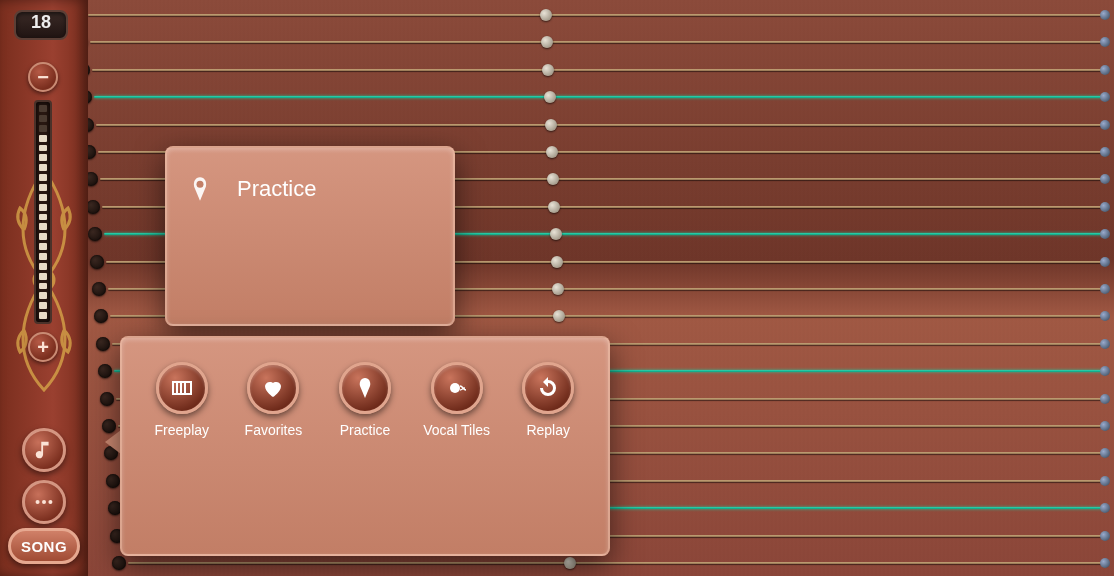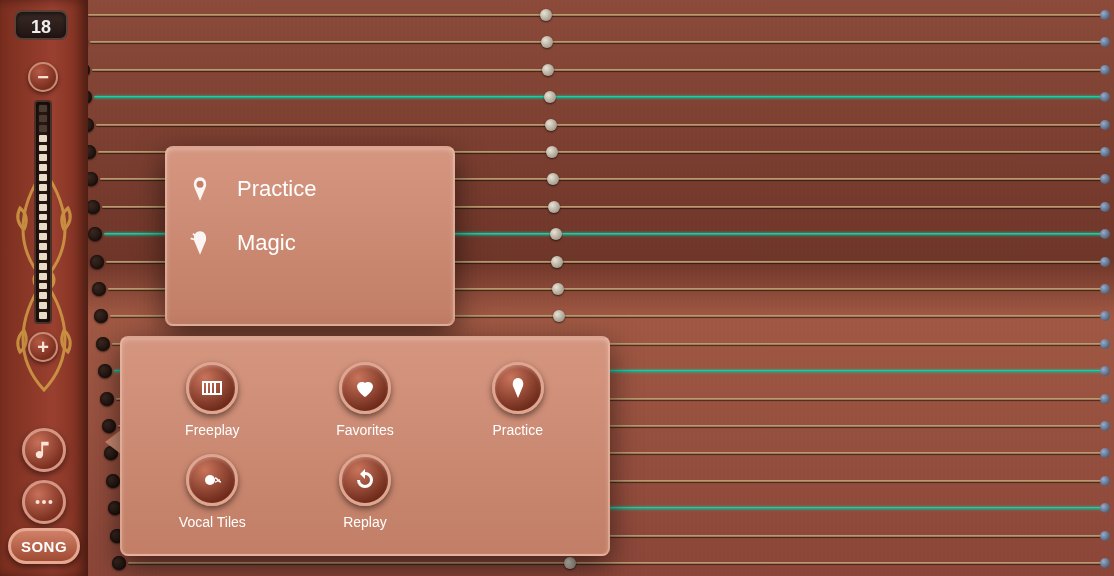--- a/index.html
+++ b/index.html
@@ -13,21 +13,21 @@
 .string-row .wire{position:absolute;left:88px;right:8px;height:2px;background:linear-gradient(180deg,#c9a77a,#8e6f4e);border-radius:2px;box-shadow:0 1px 1px rgba(0,0,0,.5)}
 .string-row.accent .wire{background:linear-gradient(180deg,#2fd7b1,#0e9e7e);box-shadow:0 0 3px #1fc9a1}
 .string-row .peg{position:absolute;left:72px;width:14px;height:14px;top:-6px;border-radius:50%;background:radial-gradient(circle at 35% 35%,#3a2720,#120a07);box-shadow:0 0 2px #000 inset,0 1px 2px rgba(0,0,0,.6)}
 .string-row .end{position:absolute;right:4px;width:10px;height:10px;top:-4px;border-radius:50%;background:radial-gradient(circle at 35% 35%,#9ac,#345)}
 .marker{position:absolute;top:-5px;width:12px;height:12px;border-radius:50%;background:radial-gradient(circle at 35% 35%,#e8e2d6,#8a8170);box-shadow:0 1px 2px rgba(0,0,0,.6)}
 
 .left-rail{position:absolute;left:0;top:0;bottom:0;width:88px;background:linear-gradient(90deg,#7a2e1e 0%,#9a4030 60%,#7a2e1e 100%);box-shadow:inset -6px 0 12px rgba(0,0,0,.4)}
 .ornament{position:absolute;left:6px;top:160px;width:76px;height:240px;opacity:.9}
 .ornament svg{width:100%;height:100%}
 
-.counter{position:absolute;left:14px;top:10px;width:54px;height:30px;background:linear-gradient(180deg,#3a2a26,#201412);border:2px solid #5b3f36;border-radius:8px;display:flex;align-items:flex-end;justify-content:center;color:#eee;font-size:18px;font-weight:600;box-shadow:inset 0 2px 4px rgba(0,0,0,.6)}
+.counter{position:absolute;left:14px;top:10px;width:54px;height:30px;background:linear-gradient(180deg,#3a2a26,#201412);border:2px solid #5b3f36;border-radius:8px;display:flex;align-items:flex-start;justify-content:center;color:#eee;font-size:18px;font-weight:600;box-shadow:inset 0 2px 4px rgba(0,0,0,.6)}
 
 .meter-wrap{position:absolute;left:28px;top:62px;width:30px;height:300px;display:flex;flex-direction:column;align-items:center}
 .btn-round{width:30px;height:30px;border-radius:50%;background:radial-gradient(circle at 35% 30%,#b55a46,#7a2e1e 70%);border:2px solid #c98b74;display:flex;align-items:center;justify-content:center;color:#fbe3d6;font-size:20px;font-weight:700;box-shadow:0 2px 4px rgba(0,0,0,.5);cursor:pointer}
 .meter{flex:1;width:18px;margin:8px 0;background:#2a1812;border:2px solid #4a322a;border-radius:4px;display:flex;flex-direction:column-reverse;padding:3px;gap:3px;box-shadow:inset 0 0 6px #000}
 .meter .seg{flex:1;background:#e8dbc7;border-radius:1px}
 .meter .seg.dim{background:#4a3a30}
 
 .rail-btn{position:absolute;left:22px;width:44px;height:44px;border-radius:50%;background:radial-gradient(circle at 35% 30%,#c7705a,#7a2e1e 75%);border:3px solid #d49682;display:flex;align-items:center;justify-content:center;color:#fbe3d6;box-shadow:0 3px 6px rgba(0,0,0,.5);cursor:pointer}
 .rail-btn svg{width:22px;height:22px;fill:#fbe3d6}
 
@@ -35,21 +35,21 @@
 
 .panel{position:absolute;background:linear-gradient(180deg,#d59680 0%,#c27e66 100%);border:2px solid rgba(255,220,200,.4);border-radius:8px;box-shadow:0 10px 30px rgba(0,0,0,.55),inset 0 2px 4px rgba(255,255,255,.25)}
 
 .modes{left:165px;top:146px;width:290px;height:180px;padding:14px 18px}
 .mode-row{display:flex;align-items:center;gap:22px;height:54px;cursor:pointer}
 .mode-row .micon{width:30px;height:30px;display:flex;align-items:center;justify-content:center}
 .mode-row .micon svg{width:28px;height:28px;fill:#fff;opacity:.92}
 .mode-row .mlabel{color:#fff;font-size:22px;font-weight:400}
 
 .tools{left:120px;top:336px;width:490px;height:220px;padding:18px 16px}
-.tool-grid{display:grid;grid-template-columns:repeat(3,1fr);grid-template-rows:repeat(2,1fr);height:100%;gap:4px}
+.tool-grid{display:grid;grid-template-columns:repeat(5,1fr);grid-template-rows:repeat(2,1fr);height:100%;gap:4px}
 .tool{display:flex;flex-direction:column;align-items:center;justify-content:center;gap:8px;cursor:pointer}
 .tool .ticon{width:52px;height:52px;border-radius:50%;background:radial-gradient(circle at 35% 28%,#c9745c,#6e2a1a 75%);border:3px solid #e0a58e;display:flex;align-items:center;justify-content:center;box-shadow:0 3px 6px rgba(0,0,0,.5),inset 0 2px 3px rgba(255,255,255,.2)}
 .tool .ticon svg{width:24px;height:24px;fill:#fff}
 .tool .tlabel{color:#fff;font-size:14px;white-space:nowrap}
 
 .pointer{position:absolute;width:0;height:0;border-top:12px solid transparent;border-bottom:12px solid transparent;border-right:16px solid #cd8a72}
 </style>
 </head>
 <body>
 
@@ -252,29 +252,20 @@
 <div class="panel modes">
   <div class="mode-row">
     <span class="micon">
         <svg viewBox="0 0 24 24">
           <path d="M12 2 C8 2 6 6 7 10 L12 22 L17 10 C18 6 16 2 12 2 Z" fill="#fff"></path>
           <circle cx="12" cy="8" r="3" fill="#c27e66"></circle>
         </svg>
       </span>
     <span class="mlabel">Practice</span>
   </div>
-  <div class="mode-row">
-    <span class="micon">
-        <svg viewBox="0 0 24 24">
-          <path d="M12 2 C8 2 6 6 7 10 L12 22 L17 10 C18 6 16 2 12 2 Z"></path>
-          <path d="M6 4l2 2M4 8l3 1" stroke="#fff" stroke-width="1.5"></path>
-        </svg>
-      </span>
-    <span class="mlabel">Magic</span>
-  </div>
 </div>
 
 <div class="pointer" style="left:105px;top:430px"></div>
 
 <div class="panel tools">
   <div class="tool-grid" id="tool-grid">
       <div class="tool">
         <div class="ticon">
           <svg viewBox="0 0 24 24">
             <path d="M3 6h18v12H3zM7 6v12M11 6v12M15 6v12" stroke="#fff" stroke-width="2" fill="none"></path>

